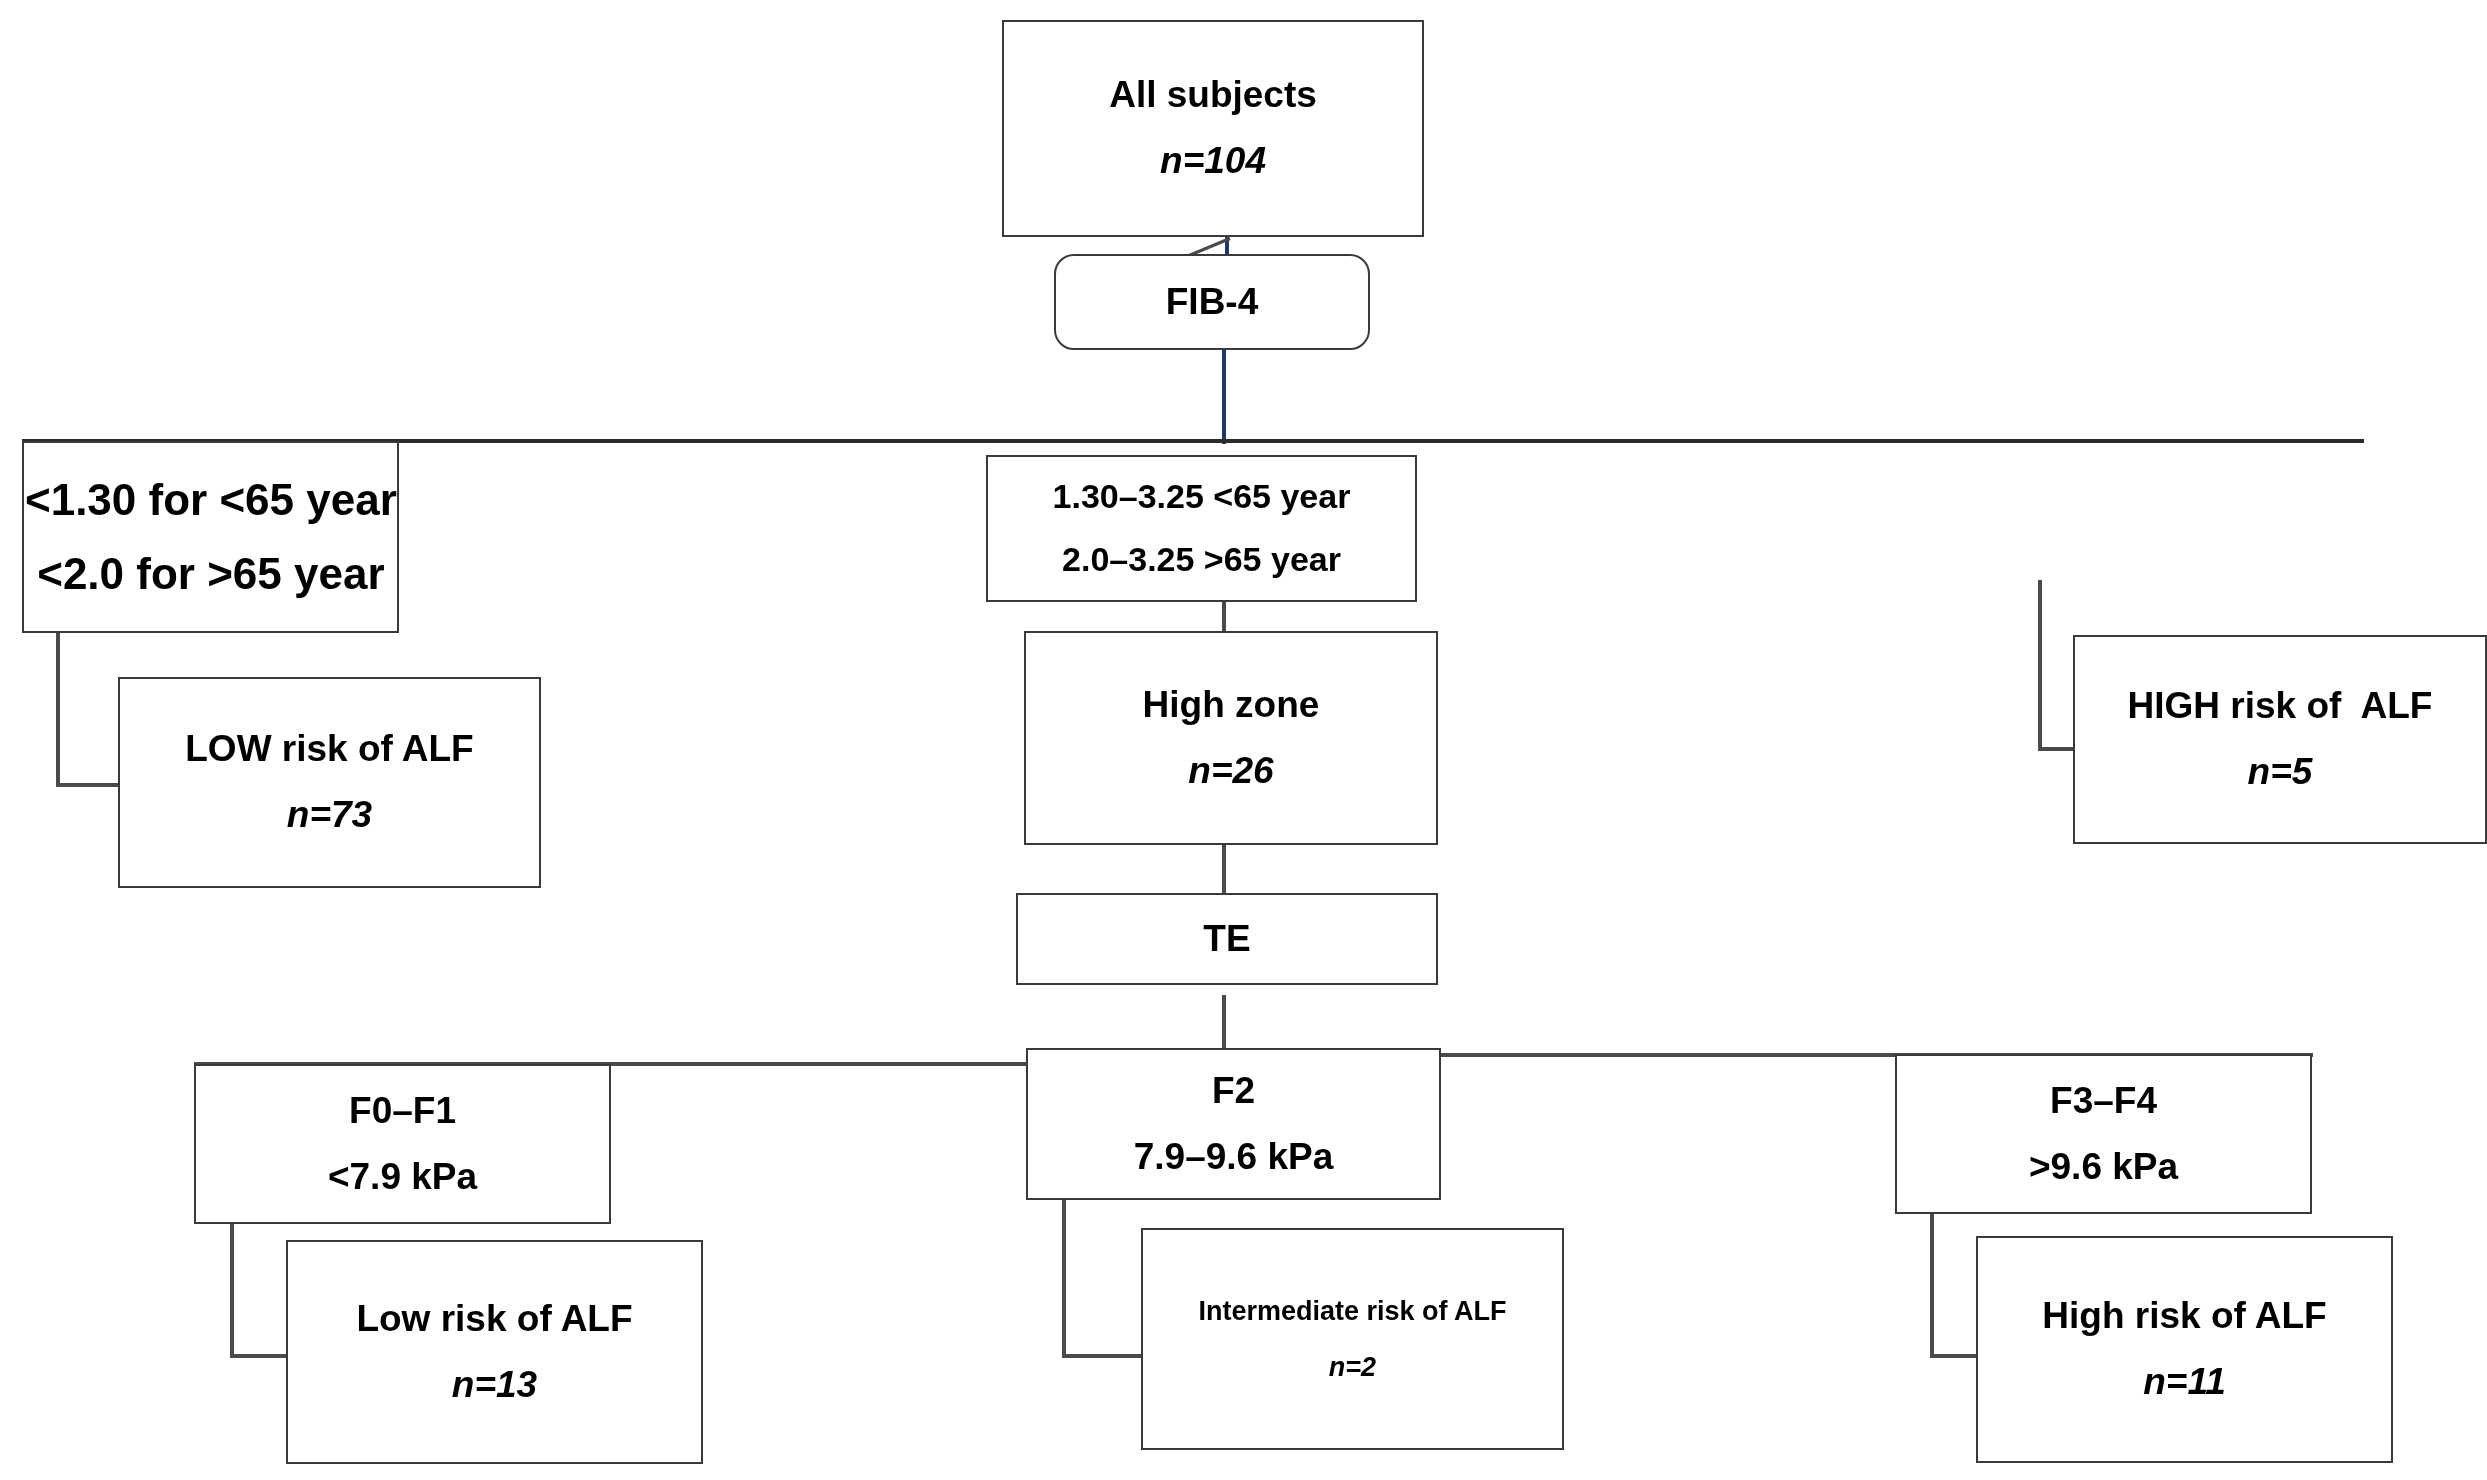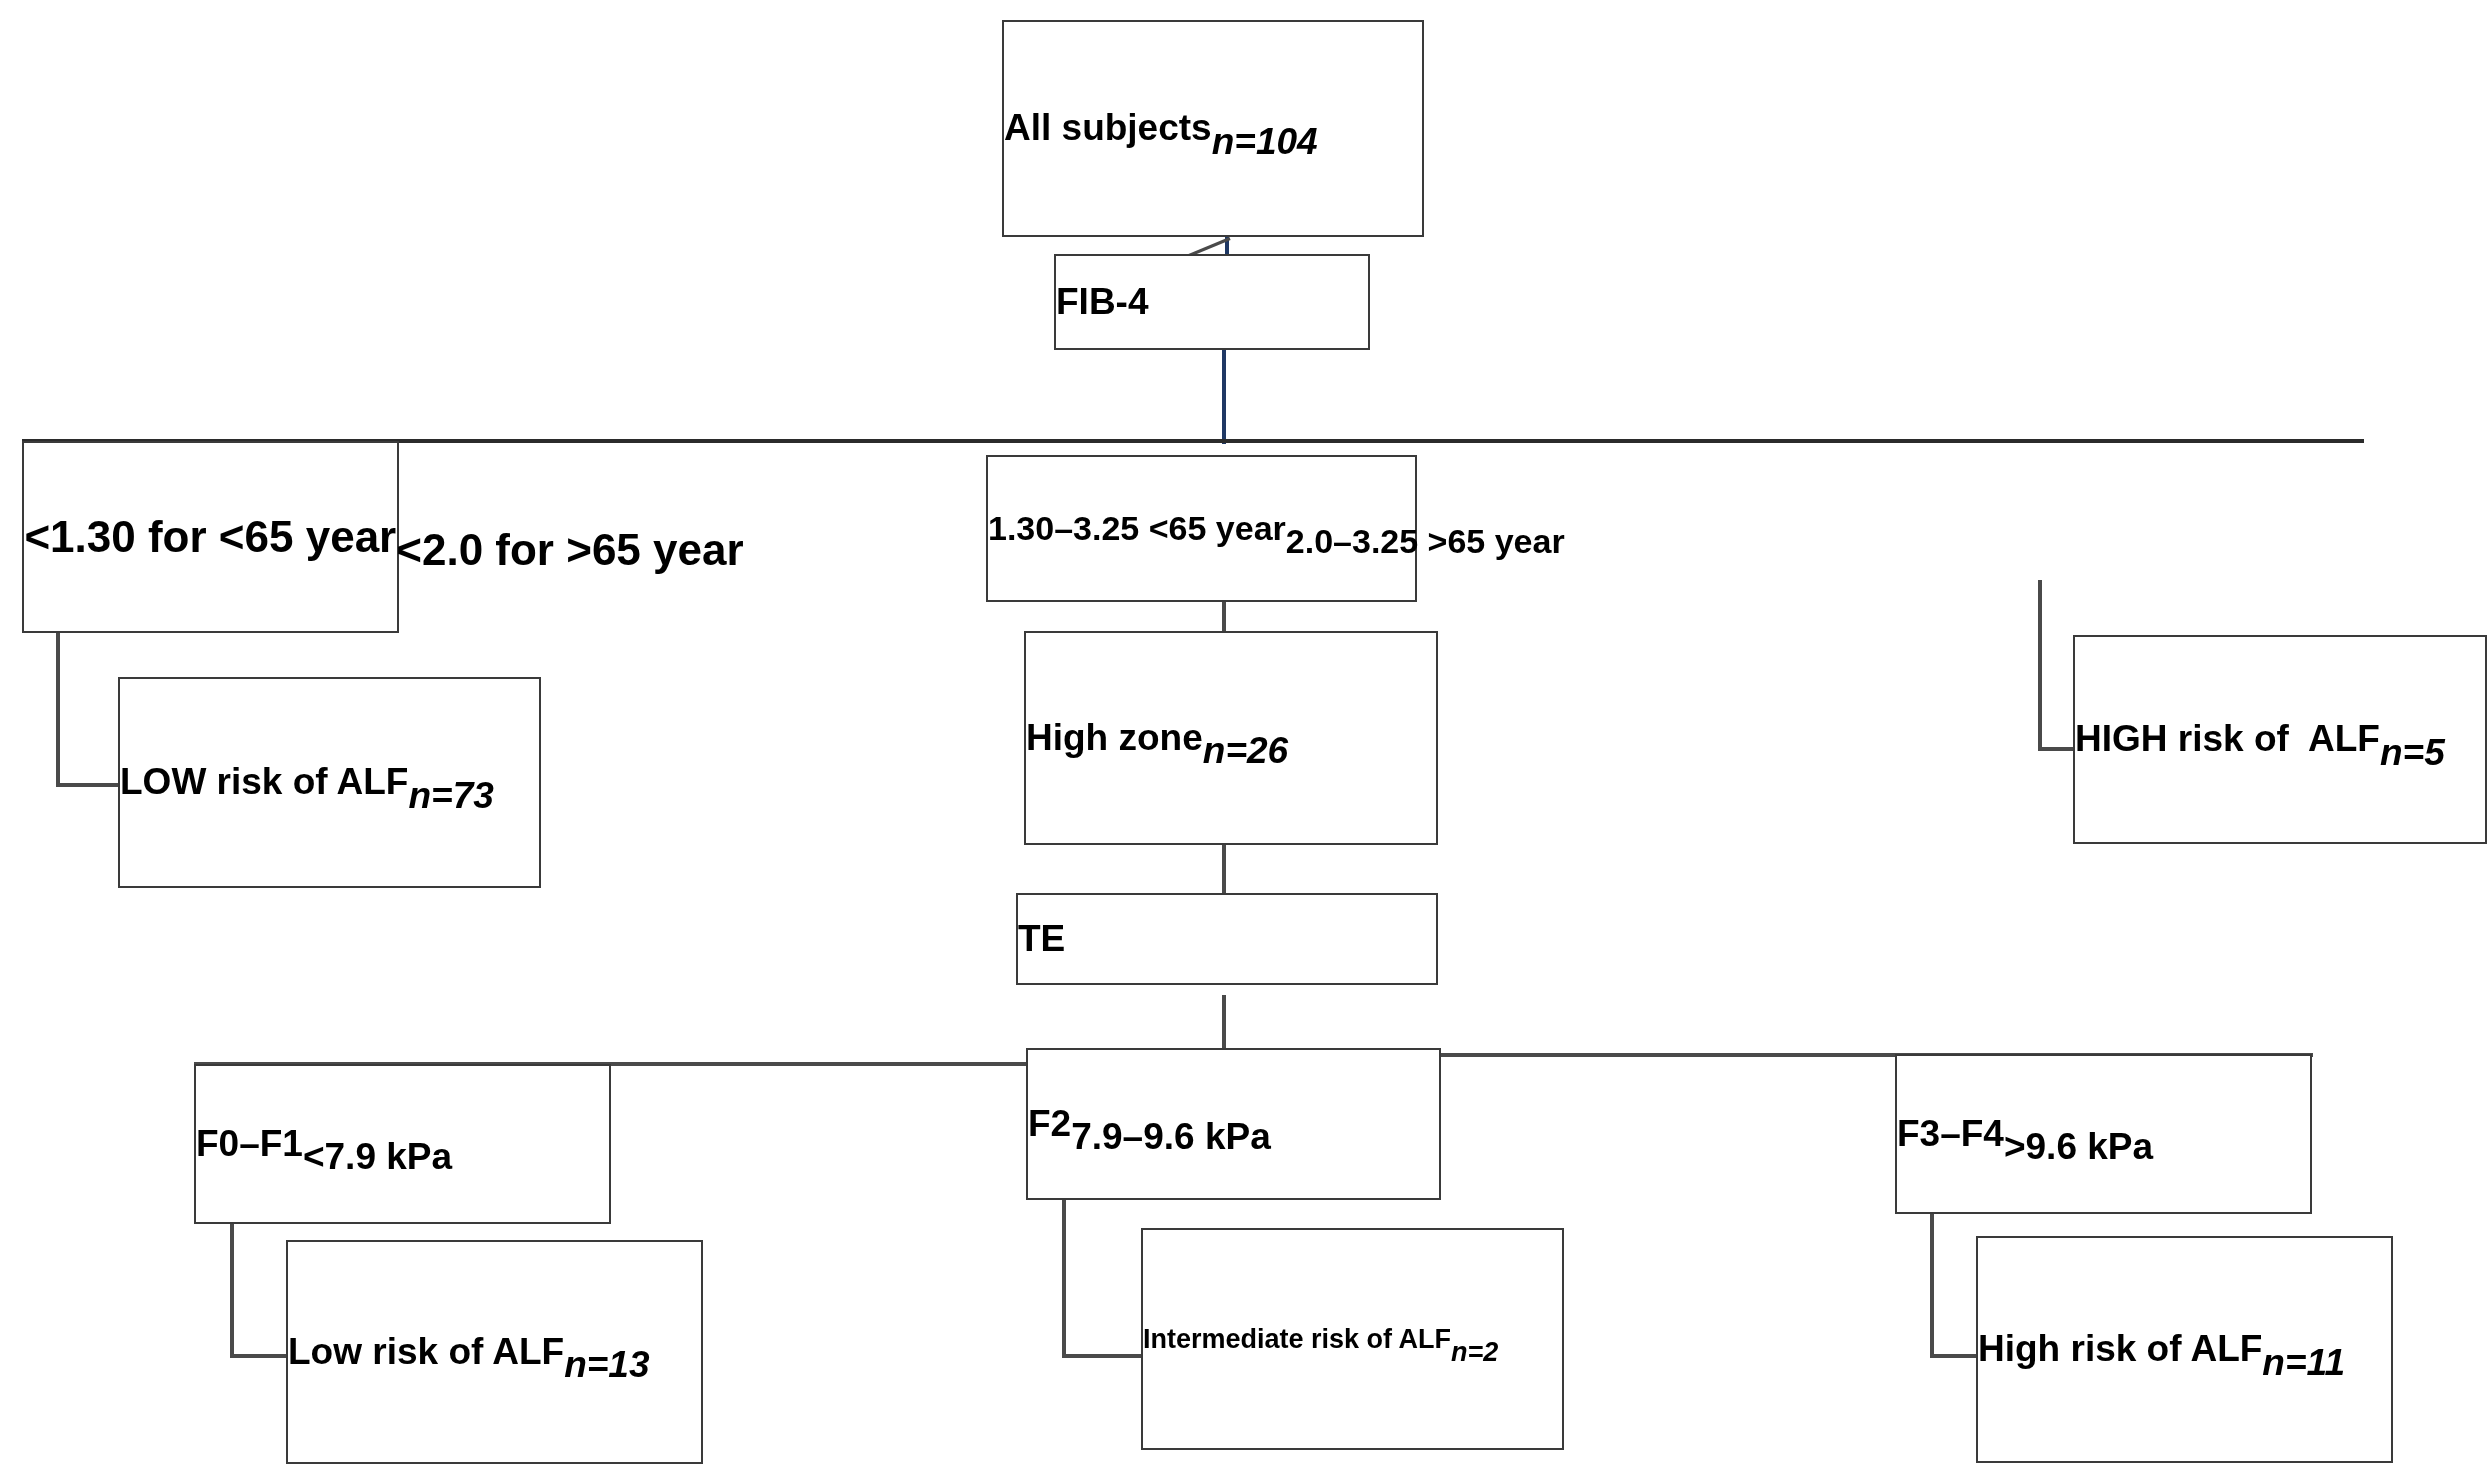--- a/index.html
+++ b/index.html
@@ -11,22 +11,23 @@
     height:1480px;
     background:#ffffff;
     overflow:hidden;
   }
   .box{
     position:absolute;
     box-sizing:border-box;
     background:#ffffff;
     border:2.4px solid #3a3a3a;
     display:flex;
-    flex-direction:row;
+    flex-direction:column;
     align-items:center;
+    justify-content:center;
     text-align:center;
     color:#000000;
     font-weight:bold;
     z-index:5;
   }
   .box .ln{
     display:block;
     line-height:1.05;
     white-space:pre;
   }
@@ -63,21 +64,21 @@
     <span class="ln">All subjects</span>
     <span class="ln ital-n"><span style="font-style:italic">n</span>=104</span>
   </div>
 
   <svg class="diag" style="left:1046px;top:232px;width:192px;height:56px;" viewBox="0 0 240 70" width="192" height="56">
     <line x1="230" y1="8" x2="110" y2="58"></line>
   </svg>
 
   <div class="vline" style="left:1225px;top:236px;height:53px;background:#1f3864;"></div>
 
-  <div class="box" style="left:1054px;top:254px;width:316px;height:96px;font-size:37px;">
+  <div class="box" style="left:1054px;top:254px;width:316px;height:96px;font-size:37px;border-radius:20px;">
     <span class="ln">FIB-4</span>
   </div>
 
   <div class="vline navy" style="left:1222px;top:348px;height:96px;"></div>
 
   <div class="hline dark" style="left:22.4px;top:439px;width:2342px;"></div>
 
   <div class="box" style="left:22.4px;top:441px;width:377px;height:192px;font-size:44px;">
     <span class="ln">&lt;1.30 for &lt;65 year</span>
     <span class="ln">&lt;2.0 for &gt;65 year</span>

